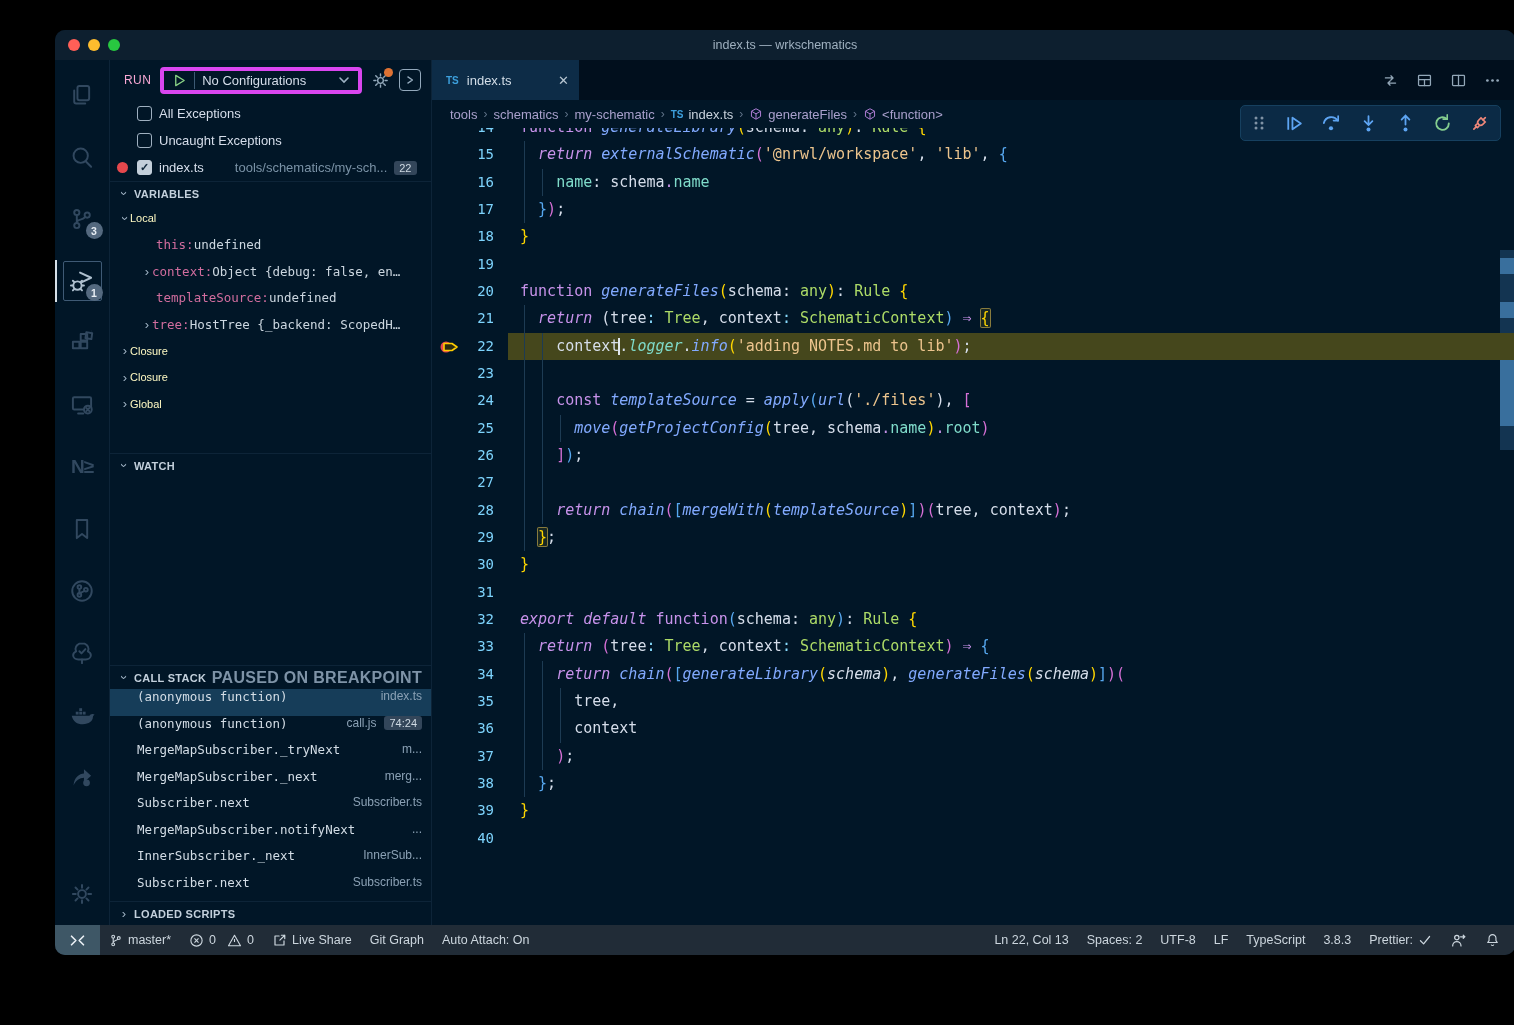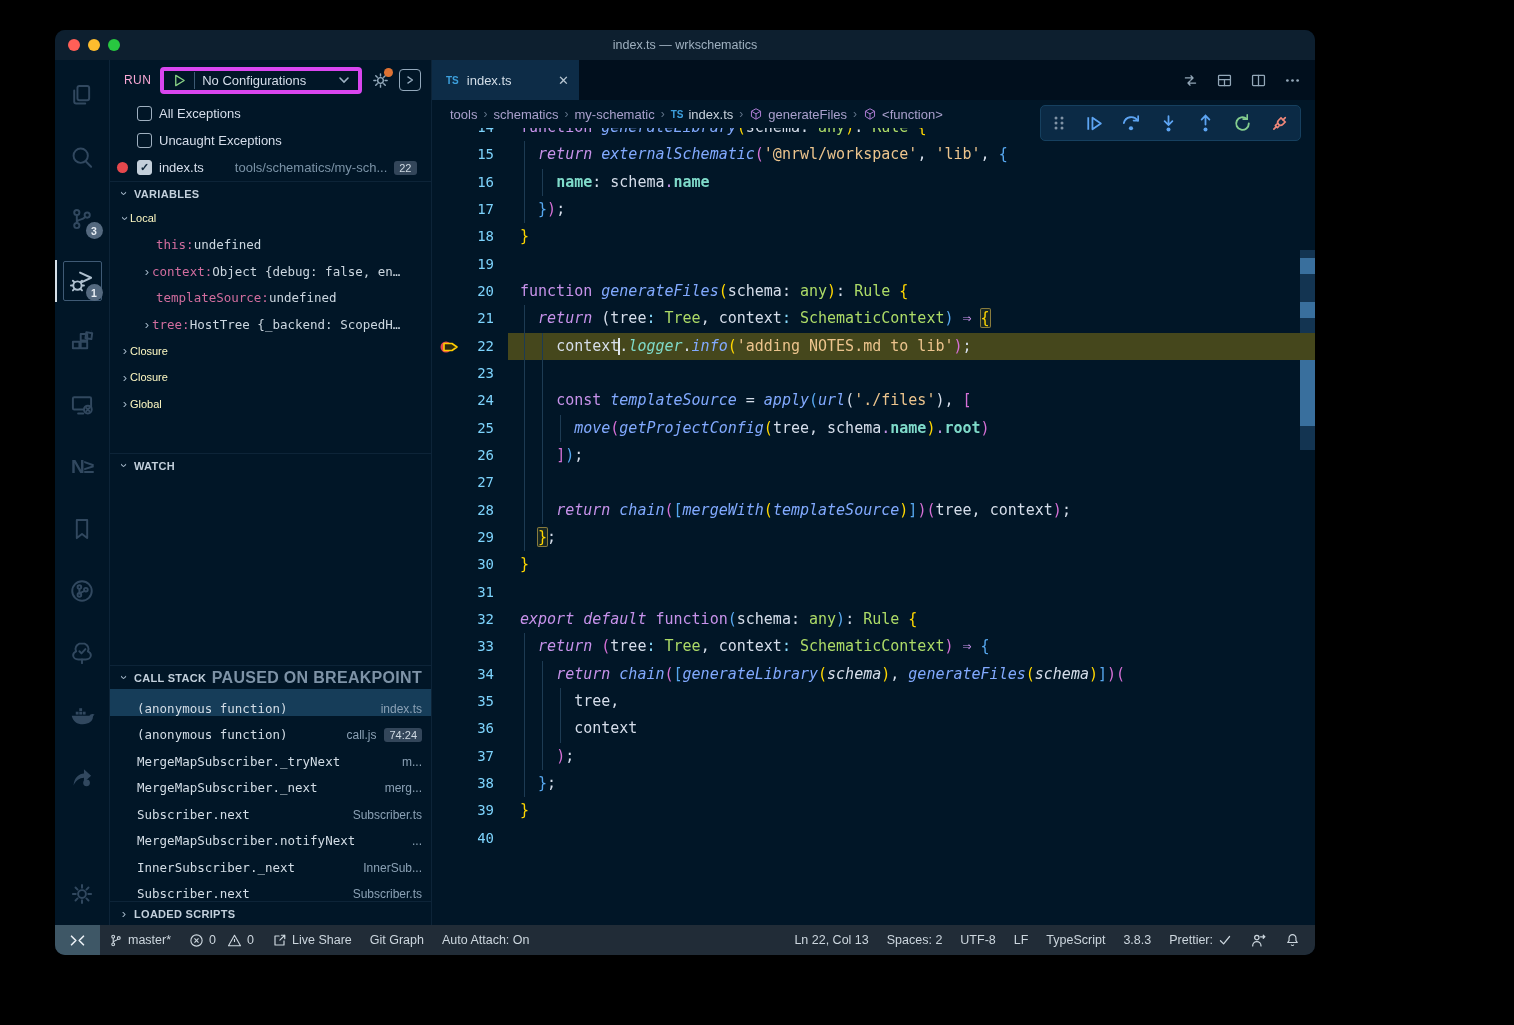--- a/index.html
+++ b/index.html
@@ -1,18 +1,18 @@
 <!DOCTYPE html>
 <html><head>
 <meta charset="utf-8">
 <style>
   * { margin:0; padding:0; box-sizing:border-box; }
   body { width:1514px; height:1025px; background:#000; position:relative; overflow:hidden;
          font-family:"Liberation Sans", sans-serif; }
-  .window { position:absolute; left:55px; top:30px; width:1260px; height:925px;
+  .window { position:absolute; left:55px; top:30px; width:1460px; height:925px;
             background:#011627; border-radius:10px; overflow:hidden; display:flex; flex-direction:column;
             box-shadow:0 25px 70px rgba(0,0,0,.7); }
   
   .titlebar { height:30px; background:#0d1f2f; flex:none; position:relative;
               display:flex; align-items:center; justify-content:center; }
   .traffic { position:absolute; left:13px; top:9px; display:flex; gap:8px; }
   .tl { width:12px; height:12px; border-radius:50%; }
   .title { font-size:12.5px; color:#9fb0bf; }
   
   .main { flex:1; display:flex; min-height:0; }
@@ -57,21 +57,21 @@
   .bp-file { color:#d6deeb; }
   .bp-detail { font-size:13px; color:#7a92a6; white-space:nowrap; overflow:hidden;margin-left:24px; }
   .badge-rect { background:#33465a; color:#cfdae3; border-radius:3px; font-size:11px; padding:1px 5px;
                 font-family:"Liberation Sans",sans-serif; flex:none; }
   .mono { font-family:"DejaVu Sans Mono","Liberation Mono",monospace; }
   .vrow { height:26.5px; display:flex; align-items:center; font-size:12.5px; cursor:pointer; }
   .vrow .chev { flex:none; }
   .scope-label { font-weight:400; font-size:11px; color:#fef9c3; }
   .var-name { color:#d16d9e; }
   .var-val { color:#ccd7e0; white-space:nowrap; overflow:hidden; }
-  .csrow { height:26.5px; display:flex; align-items:flex-end; font-size:12.5px; padding:0 9px 0 27px; gap:8px; cursor:pointer; }
+  .csrow { height:26.5px; display:flex; align-items:flex-start; font-size:12.5px; padding:0 9px 0 27px; gap:8px; cursor:pointer; }
   .csrow.selected { background:#163d59; }
   .cs-fn { color:#d3dde6; white-space:nowrap; overflow:hidden; }
   .cs-file { margin-left:auto; font-size:12px; color:#8ba1b5; font-family:"Liberation Sans",sans-serif; flex:none; }
   .spacer36 { height:36px; flex:none; }
   .sb-flex { flex:1; }
   
   .editor { flex:1; display:flex; flex-direction:column; min-width:0; position:relative; }
   .tabbar { height:40px; flex:none; background:#010f1d; display:flex; align-items:stretch; position:relative; }
   .tab { width:147px; background:#0d2c47; display:flex; align-items:center; gap:8px; padding:0 10px 0 14px;
          font-size:13px; color:#d3dee8; cursor:pointer; }
@@ -96,21 +96,21 @@
   .line.clip { margin-top:-14px; }
   .ln { position:absolute; left:0; top:0; width:62px; text-align:right; color:#7dd3fc; font-size:14px; }
   .content { position:absolute; left:88px; top:0; right:0; z-index:1; }
   .guide { position:absolute; top:0; bottom:0; width:1px; background:#1d3b53; z-index:0; }
   .line.current::before { content:''; position:absolute; left:76px; right:0; top:0; bottom:0; background:#45471c; }
   .bp-arrow { position:absolute; left:6px; top:4px; width:26px; height:20px; z-index:2; }
   .kw  { color:#c792ea; } .kwi { color:#c792ea; font-style:italic; }
   .fn  { color:#82aaff; font-style:italic; }
   .str { color:#ecc48d; }
   .ty  { color:#addb67; }
-  .pr  { color:#7fdbca;font-weight:bold; } .pri { color:#7fdbca; font-style:italic; }
+  .pr  { color:#7fdbca; } .pri { color:#7fdbca; font-style:italic; }
   .w   { color:#d6deeb; } .wi  { color:#d6deeb; font-style:italic; }
   .dot { color:#c792ea; }
   .cn  { color:#89ddff; }
   .bg  { color:#ffd700; } .bo { color:#d670d6; } .bb { color:#57a8f0; }
   .bm  { color:#ffd700; box-shadow:0 0 0 1px #e2c04d99; background:#ffd70018; border-radius:1px; }
   .cursor { display:inline-block; width:2px; height:17px; background:#dfe6ec; vertical-align:text-bottom; margin:0 -1px; }
   .overview { position:absolute; right:0; top:122px; width:15px; height:200px; background:rgba(62,124,180,.30); }
   .overview .hot { position:absolute; left:0; right:0; background:rgba(90,160,220,.55); }
   
   .statusbar { height:30px; flex:none; background:#212c37; display:flex; align-items:center;

